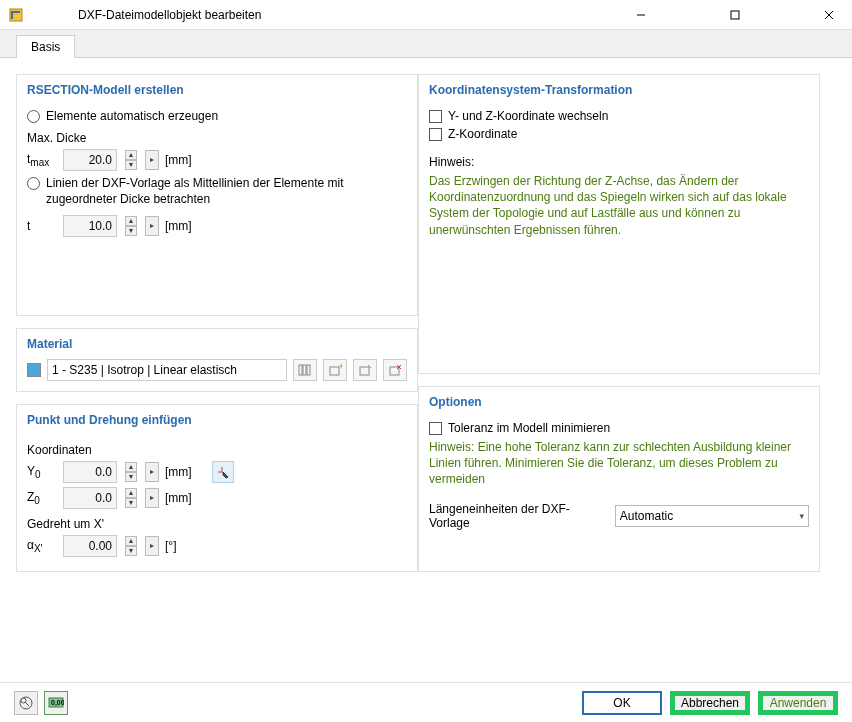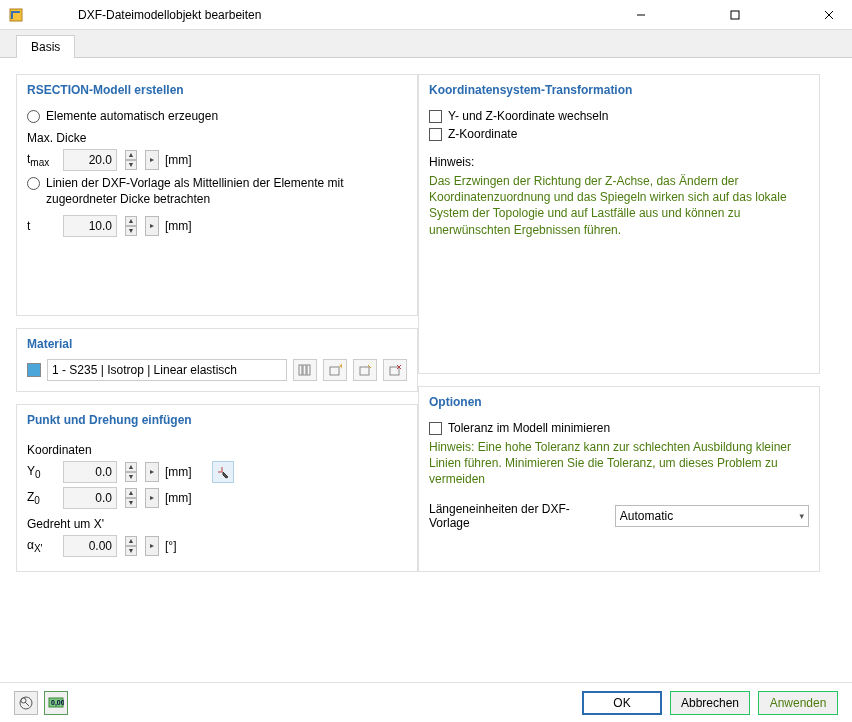--- a/index.html
+++ b/index.html
@@ -158,21 +158,21 @@
   width: 24px; height: 24px;
   border: 1px solid #bbb;
   background: #f0f0f0;
   margin-right: 6px;
   display: flex; align-items: center; justify-content: center;
   font-size: 11px;
 }
 .footer-right { margin-left: auto; display: flex; gap: 8px; }
 .btn {
   min-width: 80px; height: 24px;
-  border: 1px solid #22c55e;
+  border: 5px solid #22c55e;
   background: #f0f0f0;
   font-size: 12px;
   font-family: inherit;
 }
 .btn.primary { border: 2px solid #2b6cb0; background: #fff; }
 .btn.disabled { color: #4d7c0f; }
 .sub { font-size: 10px; vertical-align: sub; }
 .panel.fill { flex: 1; }
 .opt-row { display: flex; align-items: center; gap: 10px; margin-top: 14px; }
 </style>

